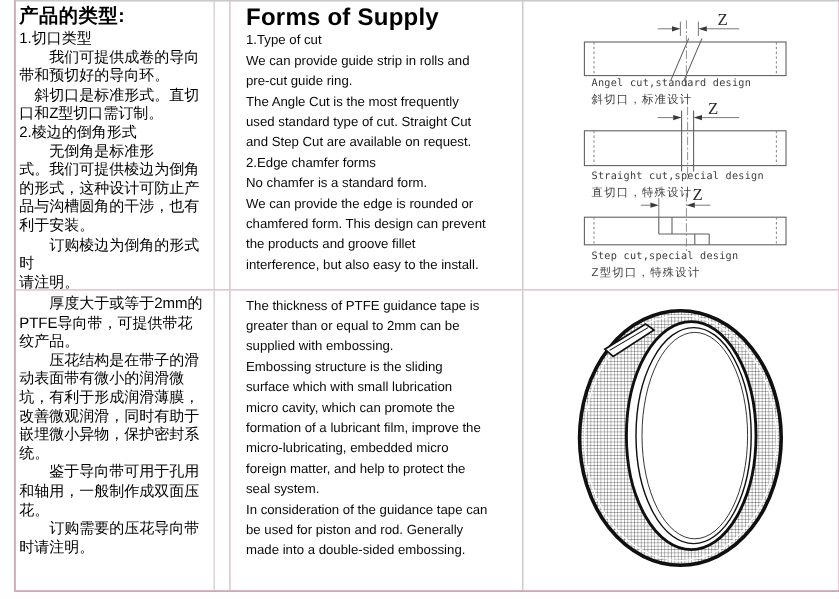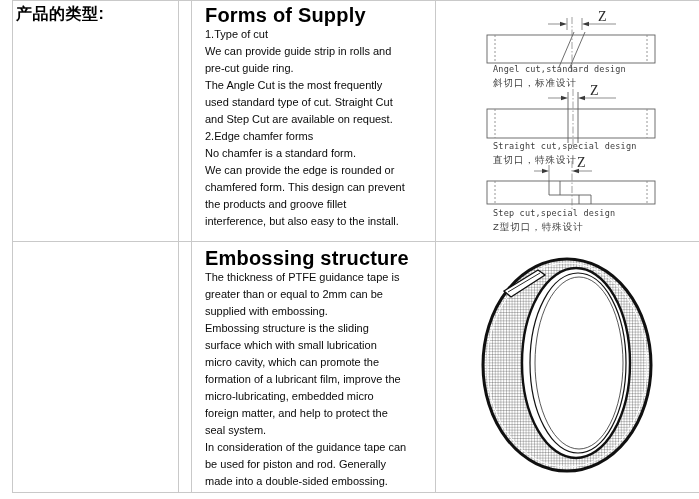--- a/index.html
+++ b/index.html
@@ -35,20 +35,33 @@
   .cap-cn { font:9.5px "Liberation Sans", sans-serif; fill:#3d3d3d; letter-spacing:1px; }
 </style>
 </head>
 <body>
 
 <div class="page">
   <div class="grid">
 
     <section class="cell br bb cn-cell">
       <div class="cn-head">产品的类型:</div>
+      <div class="cn-body">1.切口类型
+　　我们可提供成卷的导向
+带和预切好的导向环。
+　斜切口是标准形式。直切
+口和Z型切口需订制。
+2.棱边的倒角形式
+　　无倒角是标准形
+式。我们可提供棱边为倒角
+的形式，这种设计可防止产
+品与沟槽圆角的干涉，也有
+利于安装。
+　　订购棱边为倒角的形式时
+请注明。</div>
     </section>
 
     <section class="cell br bb"></section>
 
     <section class="cell br bb en-cell">
       <div class="en-head">Forms of Supply</div>
       <div class="en-body">1.Type of cut
 We can provide guide strip in rolls and
 pre-cut guide ring.
 The Angle Cut is the most frequently
@@ -101,26 +114,39 @@
           <polygon class="arrow" points="113,170 106,167.8 106,172.2"></polygon>
           <polygon class="arrow" points="136,170 143,167.8 143,172.2"></polygon>
           <text class="z-lbl" x="141" y="166">Z</text>
           <text class="cap-en" x="57" y="215">Step cut,special design</text>
           <text class="cap-cn" x="57" y="229">Z型切口，特殊设计</text>
         </g>
       </svg>
     </section>
 
     <section class="cell br cn-cell" style="padding-top:4px">
+      <div class="cn-body">　　厚度大于或等于2mm的
+PTFE导向带，可提供带花
+纹产品。
+　　压花结构是在带子的滑
+动表面带有微小的润滑微
+坑，有利于形成润滑薄膜，
+改善微观润滑，同时有助于
+嵌埋微小异物，保护密封系
+统。
+　　鉴于导向带可用于孔用
+和轴用，一般制作成双面压
+花。
+　　订购需要的压花导向带
+时请注明。</div>
     </section>
 
     <section class="cell br"></section>
 
     <section class="cell br en-cell" style="padding-top:5px">
-      <div class="en-head">Embossing structure</div>
       <div class="en-body">The thickness of PTFE guidance tape is
 greater than or equal to 2mm can be
 supplied with embossing.
 Embossing structure is the sliding
 surface which with small lubrication
 micro cavity, which can promote the
 formation of a lubricant film, improve the
 micro-lubricating, embedded micro
 foreign matter, and help to protect the
 seal system.

